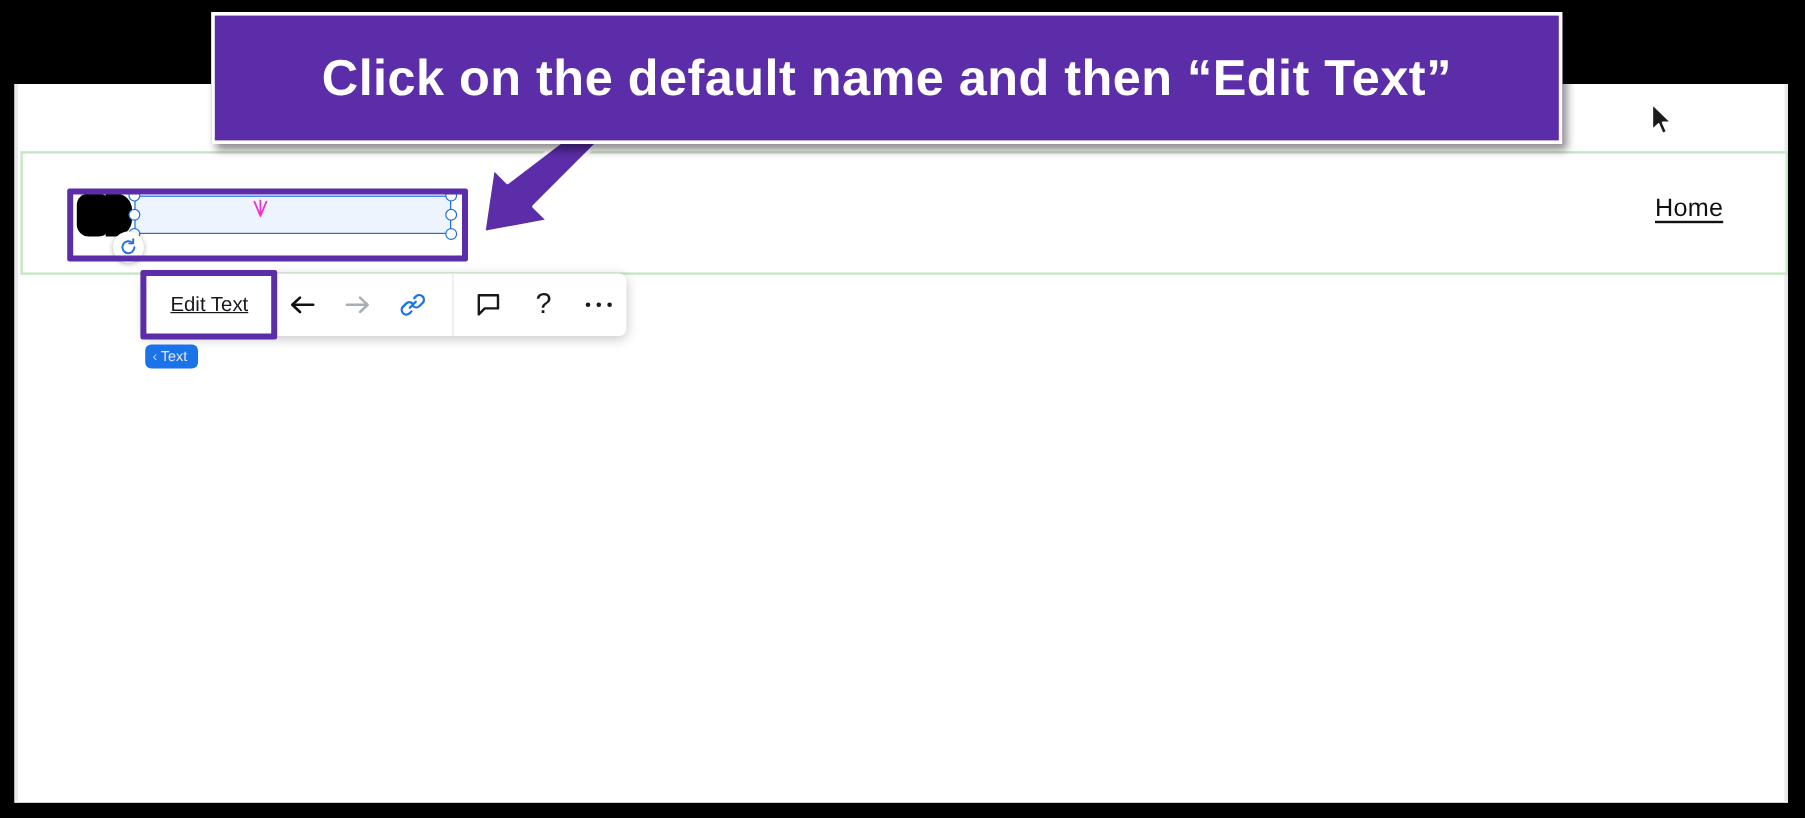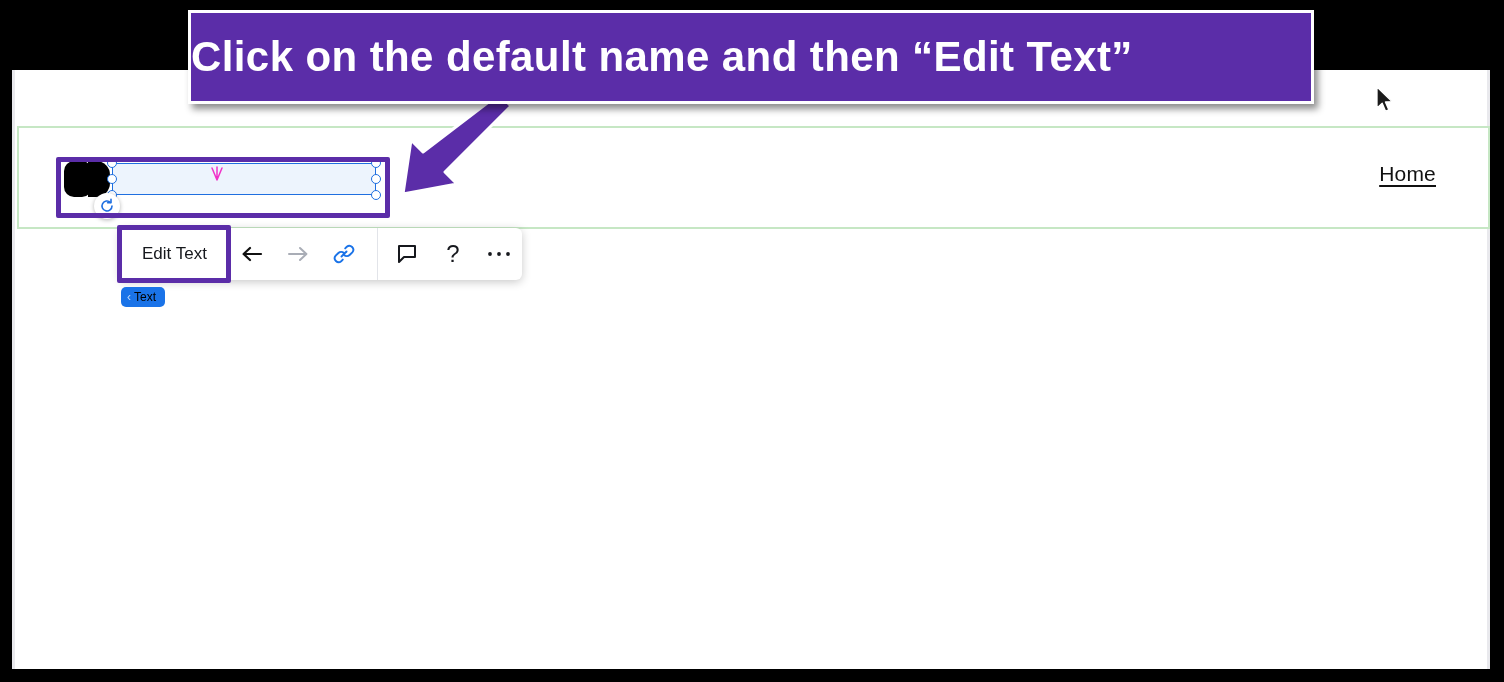--- a/index.html
+++ b/index.html
@@ -181,20 +181,21 @@
     align-items: center;
     z-index: 45;
   }
   .tb-item {
     height: 52px;
     display: flex; align-items: center; justify-content: center;
     font-size: 17px;
     color: #16181d;
     cursor: pointer;
     white-space: nowrap;
+    text-decoration: underline;
   }
   .tb-edit-text { padding: 0 22px; }
   .tb-create-ai { padding: 0 22px; }
   .tb-icon {
     width: 46px;
     height: 52px;
     display: flex; align-items: center; justify-content: center;
     cursor: pointer;
   }
   .tb-divider {
@@ -236,37 +237,38 @@
     gap: 3px;
     z-index: 46;
     cursor: pointer;
   }
   .text-pill .chev {
     color: #bcd7fb;
     font-size: 12px;
     line-height: 1;
   }
   .text-pill .lbl {
-    color: #000000;
+    color: #e5e5e5;
     font-size: 12px;
     line-height: 1;
   }
 
   
   .banner {
     position: absolute;
-    left: 188px;
+    left: 176px;
     top: 10px;
     width: 1126px;
-    height: 94px;
+    height: 110px;
     background: #5b2da8;
     border: 3px solid #ffffff;
     box-shadow: 4px 5px 7px rgba(0,0,0,.45);
     display: flex;
     align-items: center;
+    justify-content: center;
     z-index: 60;
   }
   .banner-text {
     color: #ffffff;
     font-size: 42px;
     font-weight: bold;
     letter-spacing: .4px;
     text-align: center;
     font-family: "Liberation Sans", sans-serif;
     white-space: nowrap;

